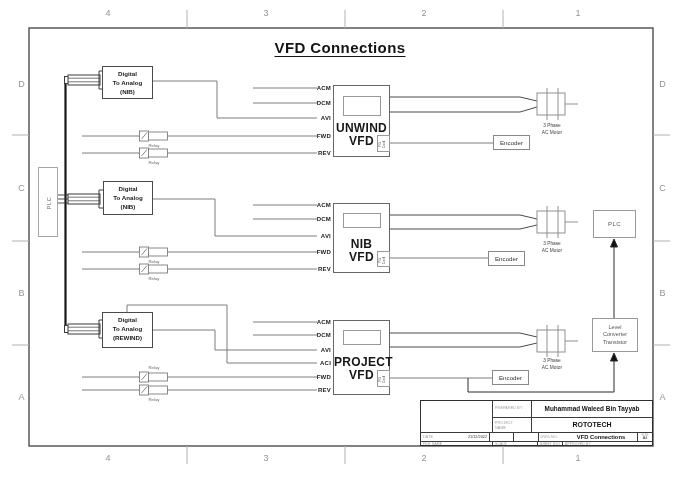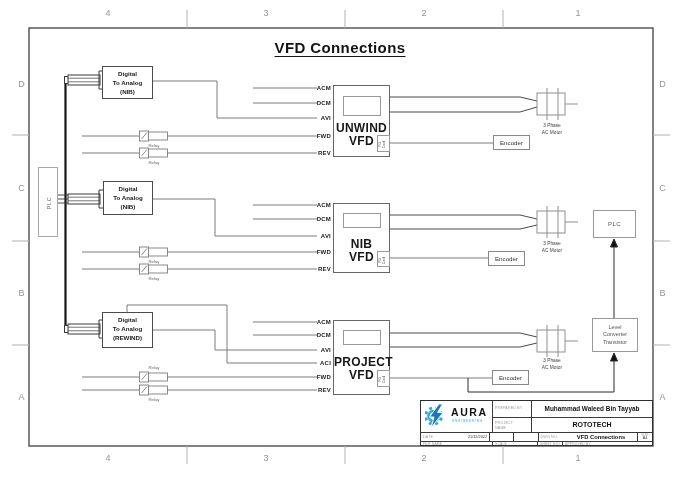--- a/index.html
+++ b/index.html
@@ -276,31 +276,20 @@
   <div class="ln" style="left:0;top:31px;width:231px;height:1px"></div>
   <div class="ln" style="left:0;top:40px;width:231px;height:1px"></div>
   <div class="ln" style="left:68px;top:31px;width:1px;height:9px"></div>
   <div class="ln" style="left:92px;top:31px;width:1px;height:9px"></div>
   <div class="ln" style="left:117px;top:31px;width:1px;height:9px"></div>
   <div class="ln" style="left:216px;top:31px;width:1px;height:9px"></div>
   <div class="ln" style="left:71px;top:40px;width:1px;height:4px"></div>
   <div class="ln" style="left:116px;top:40px;width:1px;height:4px"></div>
   <div class="ln" style="left:141px;top:40px;width:1px;height:4px"></div>
 
-  <div class="abs" style="left:0;top:0;width:71px;height:31px">
-    <svg width="24" height="25" style="position:absolute;left:4px;top:3px" viewBox="0 0 24 25">
-      <g>
-        <circle cx="8.5" cy="12" r="5" stroke="#29abe2" stroke-width="2.6" fill="none"></circle>
-        <circle cx="8.5" cy="12" r="8" stroke="#29abe2" stroke-width="3" fill="none" stroke-dasharray="2.9 3.38" transform="rotate(12 8.5 12)"></circle>
-      </g>
-      <polygon points="14,0 4.5,13 9,13 6,24 18,8.5 12.5,8.5 17.5,0" fill="#1b75bc" stroke="#fff" stroke-width="0.9"></polygon>
-    </svg>
-    <div class="logo-name">AURA</div>
-    <div class="logo-sub">ENGINEERING</div>
-  </div>
 
   <div class="sm" style="left:74px;top:5px;width:36px">PREPARED BY</div>
   <div class="val" style="left:112px;top:4px;width:118px;text-align:center;font-size:6.4px">Muhammad Waleed Bin Tayyab</div>
 
   <div class="sm" style="left:74px;top:20px;width:21px">PROJECT NAME</div>
   <div class="val" style="left:112px;top:20px;width:118px;text-align:center;font-size:7px">ROTOTECH</div>
 
   <div class="sm" style="left:2px;top:33.5px">DATE</div>
   <div class="abs" style="left:28px;top:33.5px;width:38px;text-align:right;font-size:3.8px;color:#333">21/12/2022</div>
   <div class="sm" style="left:119.5px;top:34px">DWG NO.</div>

